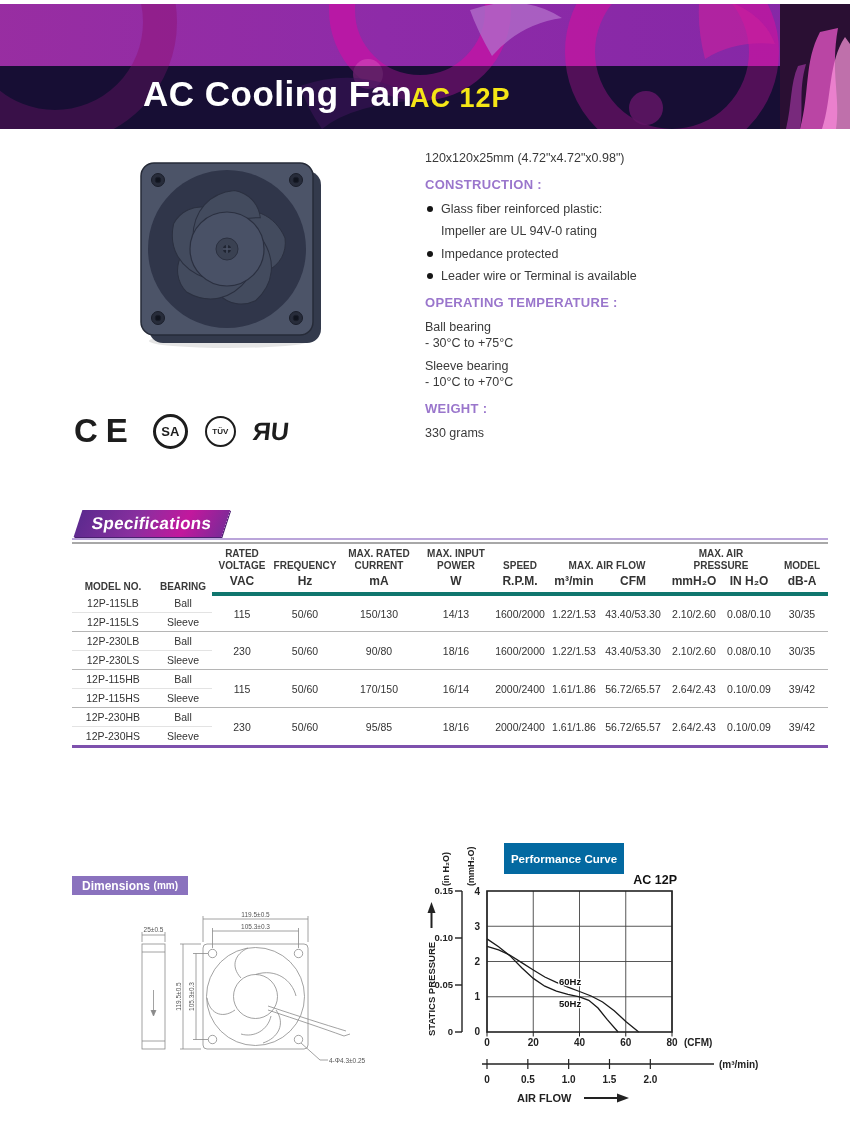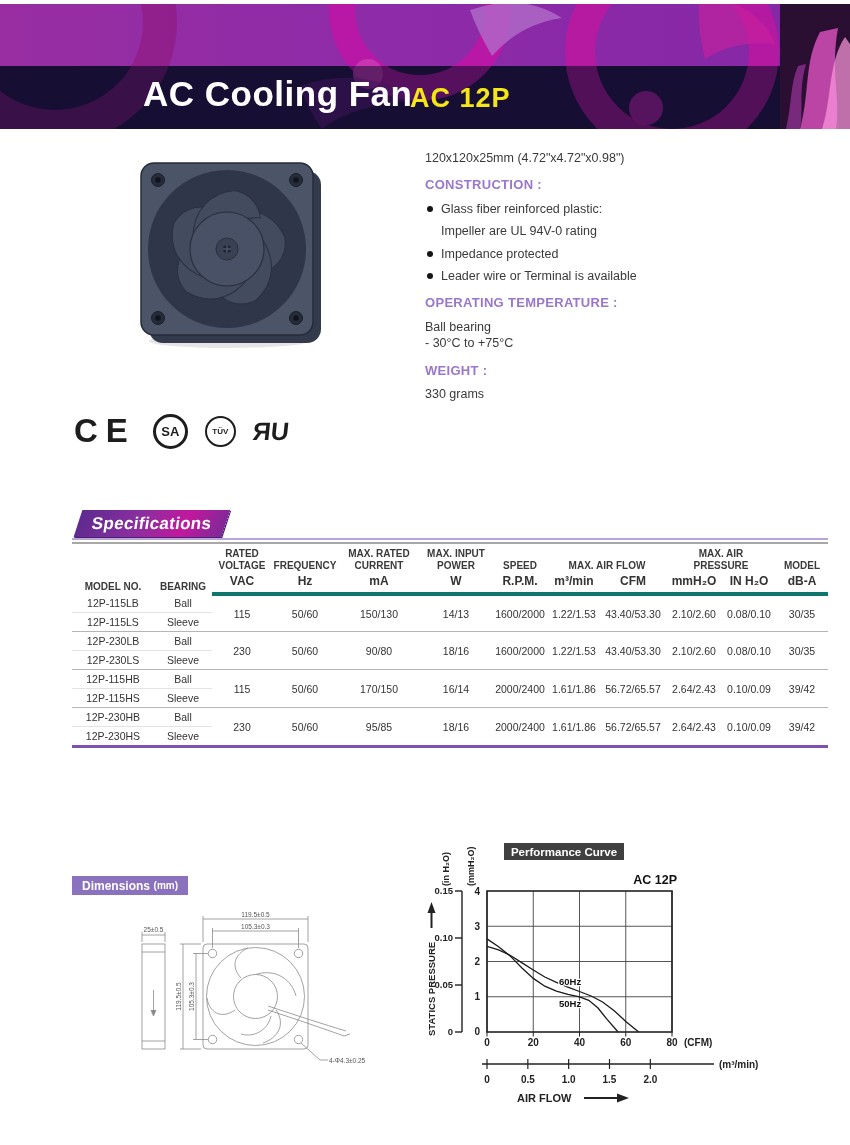--- a/index.html
+++ b/index.html
@@ -43,21 +43,21 @@
   table.spec tr.sub1 td.split{border-bottom:1px solid #e3e3e3;}
   table.spec tr.sub2 td{border-bottom:1px solid #b5b5b5;}
   table.spec td.merged{border-bottom:1px solid #b5b5b5;}
   
   .dim-badge{position:absolute;left:72px;top:876px;width:116px;height:19px;background:#8a72be;
       display:flex;align-items:center;justify-content:space-between;padding:0 10px;box-sizing:border-box;}
   .dim-badge .t{color:#fff;font-weight:bold;font-size:12px;}
   .dim-badge .u{color:#fff;font-weight:bold;font-size:10px;}
   .dim-drawing{position:absolute;left:108px;top:898px;}
   
-  .perf-badge{position:absolute;left:504px;top:843px;width:120px;height:17px;background:#404040;
+  .perf-badge{position:absolute;left:504px;top:843px;width:120px;height:31px;background:#0369a1;
       display:flex;align-items:center;justify-content:center;}
   .perf-badge span{color:#fff;font-weight:bold;font-size:11.5px;}
   .chart{position:absolute;left:422px;top:840px;}
   .svgtxt{font-family:"Liberation Sans",sans-serif;}
 </style>
 </head>
 <body>
 
 <div class="page">
 
@@ -142,20 +142,24 @@
     </div>
     <div class="bullet">
       <span class="dot"></span>
       <span>Leader wire or Terminal is available</span>
     </div>
 
     <div class="sec-label">OPERATING TEMPERATURE :</div>
     <div class="op-row">
       <span class="op-name">Ball bearing</span>
       <span>- 30°C to +75°C</span>
+    </div>
+    <div class="op-row">
+      <span class="op-name">Sleeve bearing</span>
+      <span>- 10°C to +70°C</span>
     </div>
 
     <div class="sec-label">WEIGHT :</div>
     <div class="plain">330 grams</div>
   </div>
 
   <div class="certs">
     <span class="ce">CE</span>
     <span class="csa">
         <span>SA</span>

